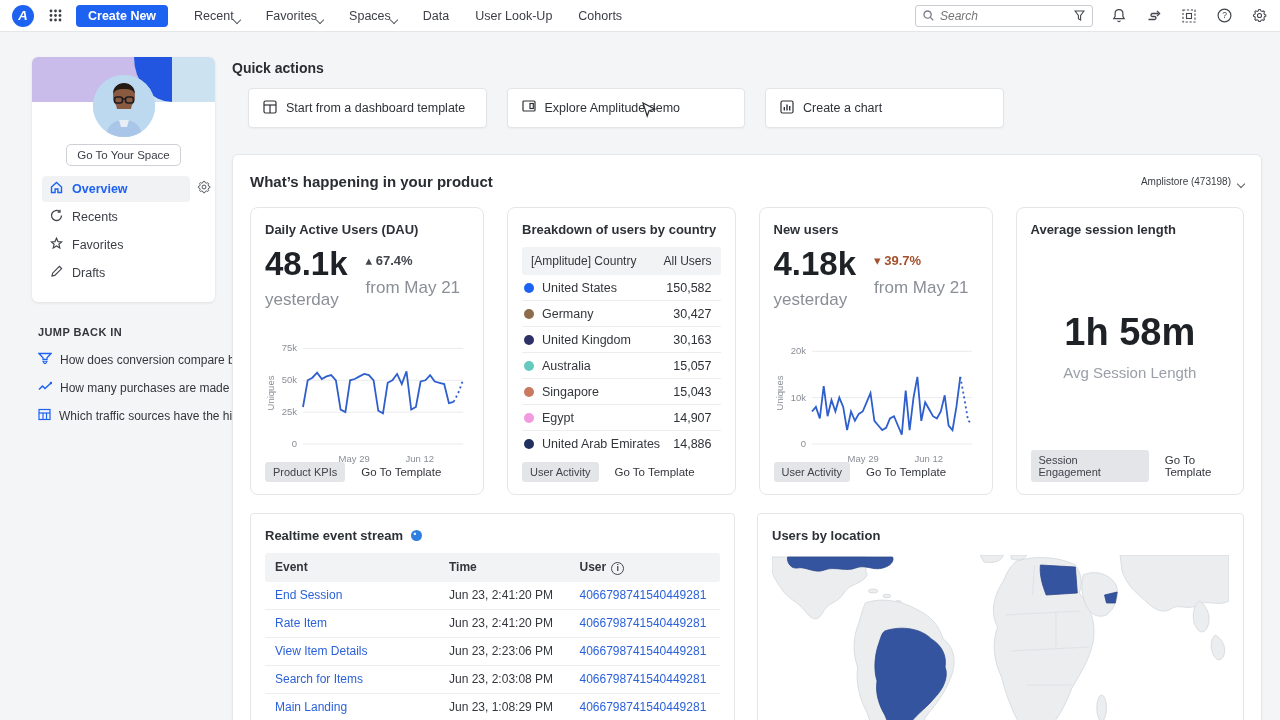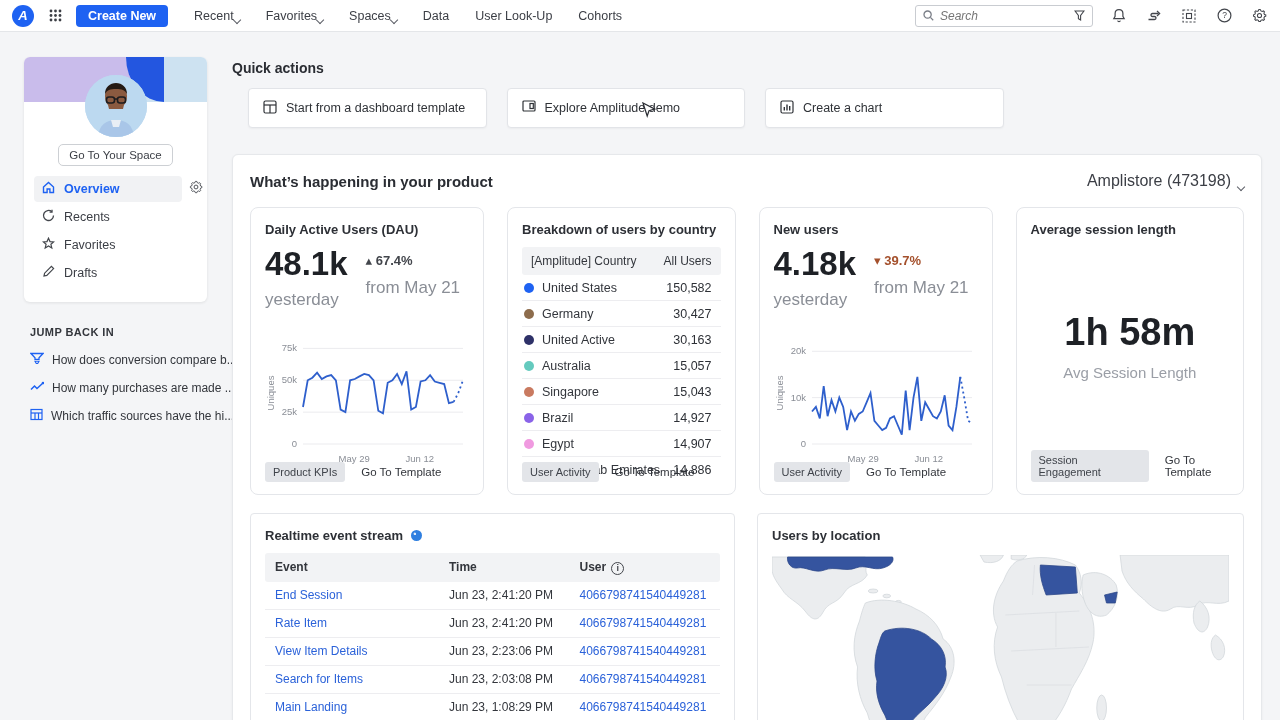--- a/index.html
+++ b/index.html
@@ -17,21 +17,21 @@
   .nav-item { font-size:12.5px; color:#3b3e45; margin-left:26px; display:flex; align-items:flex-end; cursor:pointer; white-space:nowrap;}
   .chev { width:6px; height:6px; border-right:1.4px solid #5b5e66; border-bottom:1.4px solid #5b5e66;
     transform:rotate(45deg); margin-top:-3px; display:inline-block;}
   .nav-right { margin-left:auto; display:flex; align-items:center; gap:17px; }
   .searchbox { width:178px; height:22px; border:1px solid #c9ccd1; border-radius:3px; background:#fff;
     display:flex; align-items:center; padding:0 7px; gap:6px;}
   .searchbox input { border:none; outline:none; flex:1; font-size:12px; font-style:italic; color:#555; background:transparent; min-width:0;}
   .icon-btn { width:18px; height:18px; display:flex; align-items:center; justify-content:center; cursor:pointer; color:#43464c;}
 
   
-  .sidebar { position:absolute; left:24px; top:57px; width:183px; }
+  .sidebar { position:absolute; left:32px; top:57px; width:183px; }
   .profile-card { background:#fff; border-radius:6px; box-shadow:0 1px 3px rgba(20,22,26,.09); overflow:visible; padding-bottom:10px; position:relative;}
   .banner { height:45px; border-radius:6px 6px 0 0; background:linear-gradient(90deg,#c9bceb 0 61%,#cde2f1 61% 100%); position:relative; overflow:hidden;}
   .banner-quarter { position:absolute; left:56%; top:0; width:38px; height:45px; background:#2356e0; border-bottom-left-radius:100%;}
   .avatar { position:absolute; left:50%; top:18px; transform:translateX(-50%); width:62px; height:62px;
     border-radius:50%; background:#bcd9f0; overflow:hidden; z-index:2;}
   .space-btn { display:block; margin:42px auto 10px; background:#fff; border:1px solid #cdd0d4; border-radius:5px;
     font-size:11.5px; color:#3b3e45; padding:4px 10px; cursor:pointer;}
   .side-menu { padding:0 10px 4px; position:relative;}
   .side-item { display:flex; align-items:center; gap:9px; font-size:12.5px; color:#3b3e45;
     padding:5px 8px; border-radius:4px; cursor:pointer; margin-bottom:2px;}
@@ -46,21 +46,21 @@
   .qa-title { font-size:14px; font-weight:700; color:#2a2d33; margin:14px 0 12px;}
   .qa-row { display:grid; grid-template-columns:repeat(4,1fr); gap:20px;padding-left:16px; }
   .qa-card { background:#fff; border:1px solid #e2e4e8; border-radius:4px; height:40px;
     display:flex; align-items:center; gap:9px; padding:0 14px; font-size:12.5px; color:#2f3237; cursor:pointer;
     box-shadow:0 1px 2px rgba(20,22,26,.04);}
 
   .panel { margin-top:26px; background:#fff; border:1px solid #e6e8eb; border-radius:6px;
     box-shadow:0 1px 3px rgba(20,22,26,.05); padding:0 17px 20px; height:900px;}
   .panel-head { display:flex; align-items:center; justify-content:space-between; height:52px;}
   .panel-title { font-size:15px; font-weight:700; color:#2a2d33;}
-  .project-select { font-size:16px; color:#3b3e45; display:flex; align-items:flex-end; gap:7px; cursor:pointer;}
+  .project-select { font-size:10px; color:#3b3e45; display:flex; align-items:flex-end; gap:7px; cursor:pointer;}
 
   .metric-grid { display:grid; grid-template-columns:repeat(4,1fr); gap:23px;}
   .mcard { background:#fff; border:1px solid #e4e6ea; border-radius:8px; height:288px; position:relative; padding:14px;}
   .mcard-title { font-size:13px; font-weight:700; color:#2d3036;}
   .value-row { display:flex; align-items:flex-start; gap:18px; margin-top:10px;}
   .big-num { font-size:33px; font-weight:700; color:#1e2126; line-height:1;}
   .cap { font-size:17px; color:#8a8e96; margin-top:10px;}
   .delta { font-size:13px; font-weight:700; margin-top:6px;}
   .delta.up { color:#43464c;}
   .delta.down { color:#a4502c;}
@@ -384,44 +384,37 @@
         <div class="ct-row">
             <span class="ct-name">
               <span class="dot" id="dot-1" style="background: rgb(141, 108, 76);"></span>
               <span>Germany</span>
             </span>
             <span class="ct-val">30,427</span>
           </div>
         <div class="ct-row">
             <span class="ct-name">
               <span class="dot" id="dot-2" style="background: rgb(46, 49, 104);"></span>
-              <span>United Active</span>
+              <span>United Kingdom</span>
             </span>
             <span class="ct-val">30,163</span>
           </div>
         <div class="ct-row">
             <span class="ct-name">
               <span class="dot" id="dot-3" style="background: rgb(100, 202, 190);"></span>
               <span>Australia</span>
             </span>
             <span class="ct-val">15,057</span>
           </div>
         <div class="ct-row">
             <span class="ct-name">
               <span class="dot" id="dot-4" style="background: rgb(201, 122, 96);"></span>
               <span>Singapore</span>
             </span>
             <span class="ct-val">15,043</span>
-          </div>
-        <div class="ct-row">
-            <span class="ct-name">
-              <span class="dot" id="dot-5" style="background: rgb(138, 99, 232);"></span>
-              <span>Brazil</span>
-            </span>
-            <span class="ct-val">14,927</span>
           </div>
         <div class="ct-row">
             <span class="ct-name">
               <span class="dot" id="dot-6" style="background: rgb(240, 154, 224);"></span>
               <span>Egypt</span>
             </span>
             <span class="ct-val">14,907</span>
           </div>
         <div class="ct-row" style="border-bottom:none">
             <span class="ct-name">

